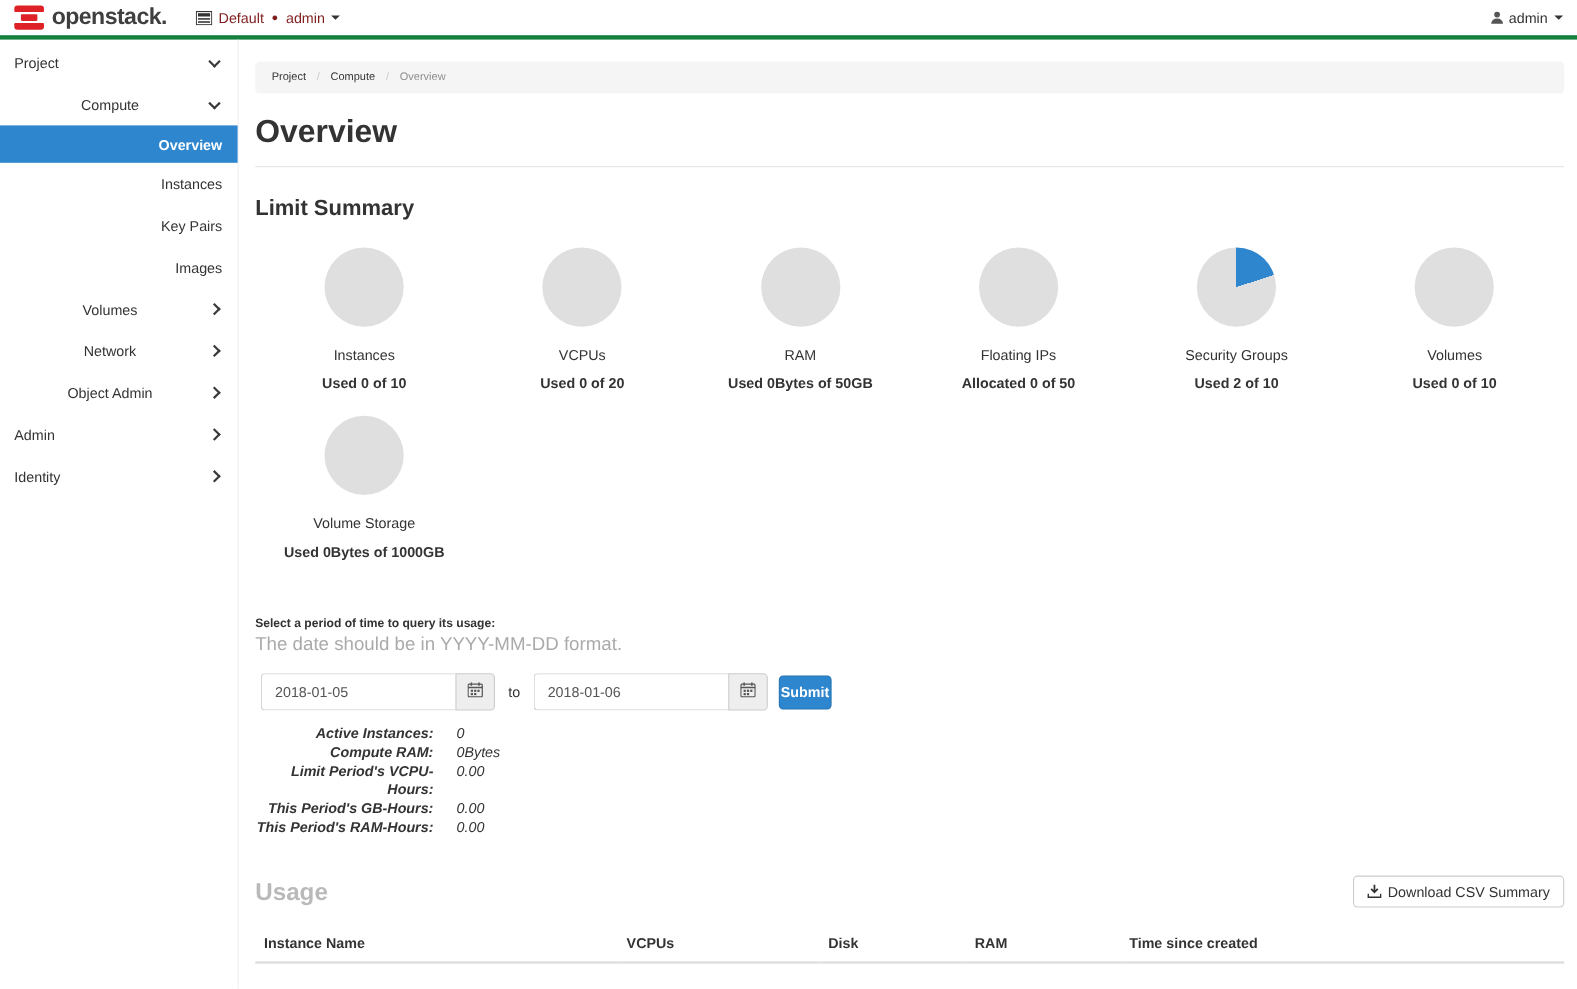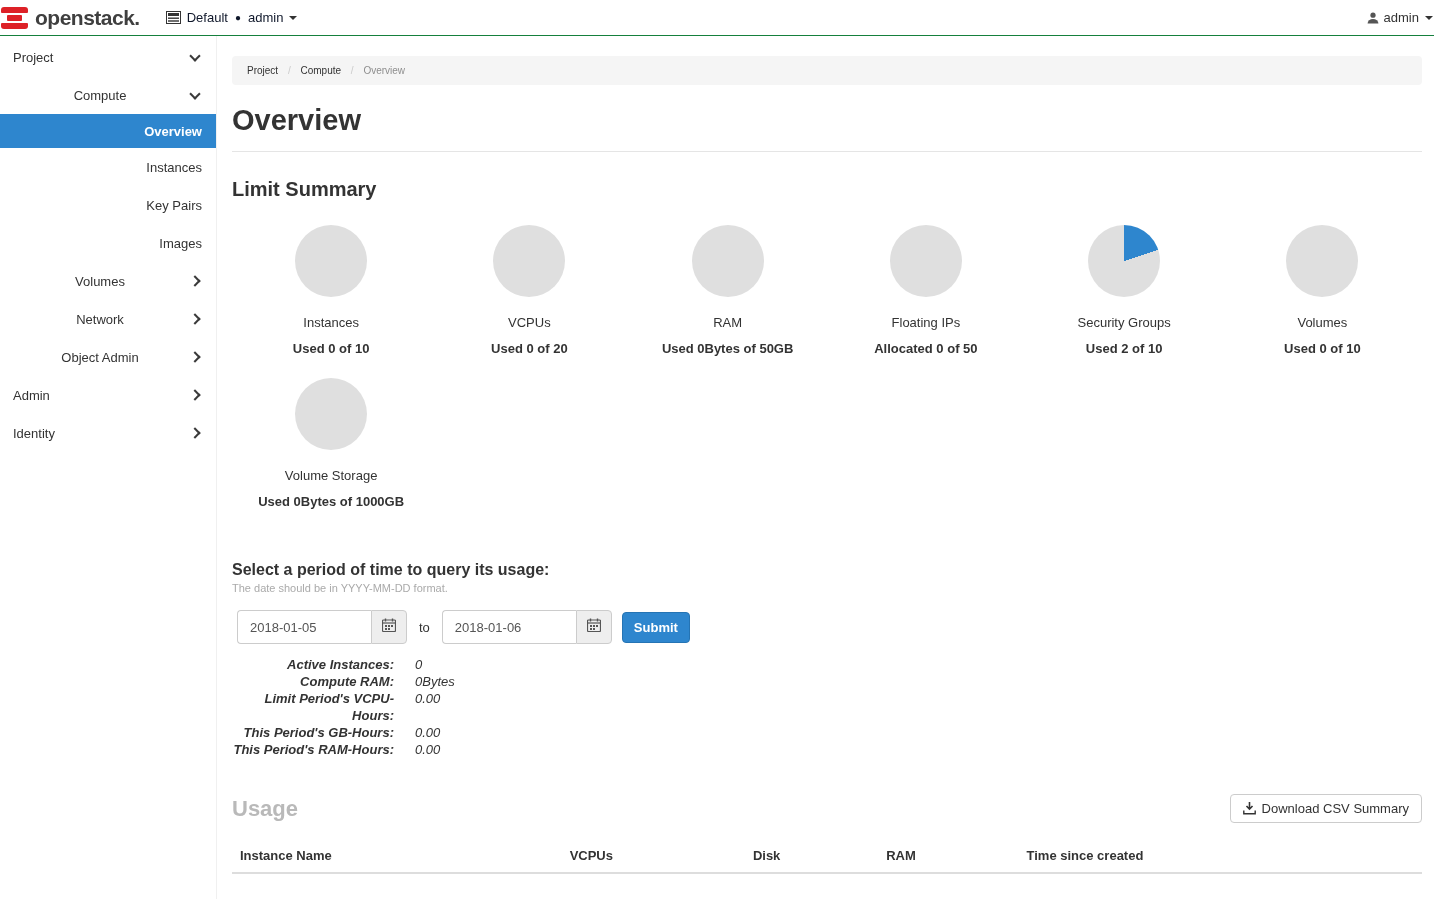--- a/index.html
+++ b/index.html
@@ -1,30 +1,30 @@
 <!DOCTYPE html>
 <html><head>
 <meta charset="utf-8">
 <style>
   * { box-sizing: border-box; margin: 0; padding: 0; }
   html,body { background:#fff; font-family:"Liberation Sans", sans-serif; color:#333; }
   body { width:1434px; }
 
   
   .navbar { height:36px; display:flex; align-items:center; justify-content:space-between;
-            border-bottom:1px solid #15803d; padding:0 1px; background:#fff; }
+            border-bottom:4px solid #15803d; padding:0 13px; background:#fff; }
   .nav-left { display:flex; align-items:center; }
   .brand { display:flex; align-items:center; cursor:pointer; }
   .logo-mark { width:27px; height:22px; position:relative; margin-right:7px; }
   .logo-mark .bar { position:absolute; left:0; right:0; height:6px; background:#dd2127; }
   .logo-mark .bar.top { top:0; border-radius:3px 3px 1px 1px; }
   .logo-mark .bar.bot { bottom:0; border-radius:1px 1px 3px 3px; }
   .logo-mark .bar.mid { top:8px; left:6px; right:6px; border-radius:1px; }
   .wordmark { font-size:21px; font-weight:bold; color:#3f3f3f; letter-spacing:-0.5px; }
-  .ctx-switcher { display:flex; align-items:center; margin-left:26px; font-size:13px; color:#0f172a; cursor:pointer; }
+  .ctx-switcher { display:flex; align-items:center; margin-left:26px; font-size:13px; color:#7f1d1d; cursor:pointer; }
   .ctx-switcher .ico { margin-right:6px; display:inline-flex; }
   .ctx-dot { font-size:10px; margin:0 7px; }
   .caret { display:inline-block; width:0; height:0; border-left:4px solid transparent;
            border-right:4px solid transparent; border-top:4px solid #333; margin-left:6px; }
   .user-menu { display:flex; align-items:center; font-size:13px; color:#333; cursor:pointer; }
   .user-menu .ico { margin-right:5px; display:inline-flex; }
 
   
   .layout { display:flex; align-items:flex-start; }
   .sidebar { width:217px; flex:0 0 217px; padding-top:2px; border-right:1px solid #f0f0f0; min-height:863px; }
@@ -57,31 +57,31 @@
 
   
   .pie-row { display:flex; flex-wrap:wrap; }
   .pie-cell { width:16.66%; text-align:center; padding:10px 0 4px 0; }
   .pie { width:72px; height:72px; border-radius:50%; margin:0 auto 18px auto; background:#dfdfdf; }
   .pie-label { font-size:13px; color:#333; margin-bottom:11px; }
   .pie-caption { font-size:13px; font-weight:bold; color:#333; margin-bottom:8px; }
 
   
   .usage-summary { margin-top:40px; }
-  .form-label { font-size:16px; font-weight:bold; color:#333; margin-top:26px; }
-  .form-hint { font-size:11px; color:#aaa; margin:3px 0 16px 0; }
+  .form-label { font-size:11px; font-weight:bold; color:#333; margin-top:26px; }
+  .form-hint { font-size:17px; color:#aaa; margin:3px 0 16px 0; }
   .date-form { display:flex; align-items:center; margin-left:5px; }
-  .input-group { display:flex; width:170px; }
+  .input-group { display:flex; width:213px; }
   .input-group input { flex:1; height:34px; border:1px solid #ccc; border-right:none;
       border-radius:4px 0 0 4px; padding:0 12px; font-size:13px; color:#555;
       font-family:"Liberation Sans", sans-serif; outline:none; min-width:0; }
   .input-addon { width:36px; height:34px; background:#eee; border:1px solid #ccc;
       border-radius:0 4px 4px 0; display:flex; align-items:center; justify-content:center; cursor:pointer; }
   .to-label { font-size:13px; color:#333; margin:0 12px; }
-  .btn-submit { margin-left:10px; height:31px; padding:0 11px; background:#2e86ce;
+  .btn-submit { margin-left:10px; height:31px; padding:0 1px; background:#2e86ce;
       border:1px solid #2574b4; border-radius:4px; color:#fff; font-size:13px; font-weight:bold;
       font-family:"Liberation Sans", sans-serif; cursor:pointer; }
 
   .stats { margin-top:12px; font-size:13px;font-style:italic; }
   .stat-row { display:flex; line-height:17px; }
   .stat-label { width:162px; text-align:right; font-weight:bold; color:#333; }
   .stat-value { padding-left:21px; color:#333; }
 
   
   .usage-header { display:flex; align-items:center; justify-content:space-between; margin-top:36px; }

